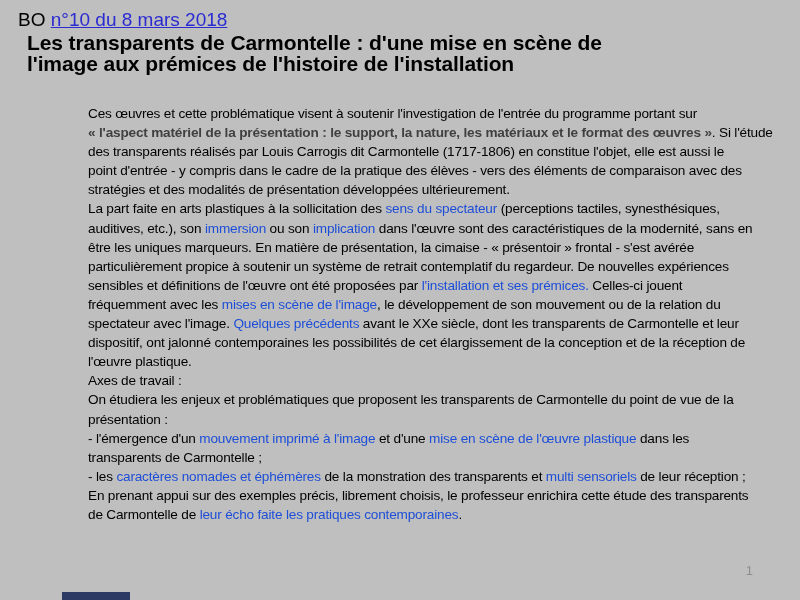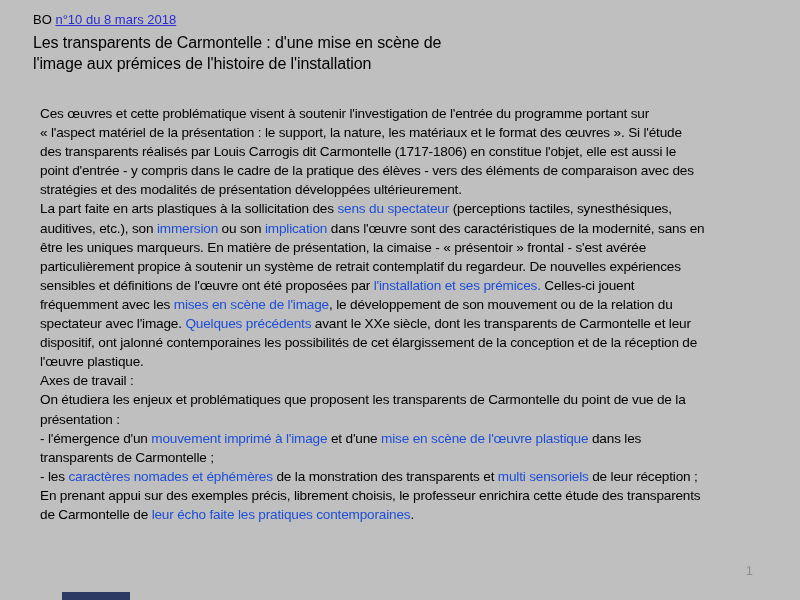--- a/index.html
+++ b/index.html
@@ -1,33 +1,33 @@
 <!DOCTYPE html>
 <html><head>
 <meta charset="utf-8">
 <style>
   html,body { margin:0; padding:0; }
   .slide {
     position:relative; width:800px; height:600px;
     background:#bfbfbf; color:#000; overflow:hidden;
     font-family:"Liberation Sans", sans-serif;
   }
-  .header { position:absolute; left:33px; top:10px; font-size:13px; line-height:20px; }
+  .header { position:absolute; left:18px; top:10px; font-size:19px; line-height:20px; }
   .header a { color:#2b2bd2; text-decoration:underline; cursor:pointer; }
   .title {
-    position:absolute; left:33px; top:33px;
-    font-size:16px; font-weight:normal; line-height:20.5px; letter-spacing:-0.1px;
+    position:absolute; left:27px; top:33px;
+    font-size:21px; font-weight:bold; line-height:20.5px; letter-spacing:-0.1px;
   }
   .bodytext {
     position:absolute; left:40px; top:104px; width:742px;
     font-size:13.6px; line-height:19.1px; letter-spacing:-0.18px;
   }
-  .bodytext .line { white-space:nowrap; }
+  .bodytext .line { white-space:nowrap;margin-left:48px; }
   .run-y  { color:#1d4ed8; }
-  .run-yb { color:#000000; font-weight:normal; }
+  .run-yb { color:#404040; font-weight:bold; }
   .page-number { position:absolute; top:563px; right:47px; font-size:13px; color:#8f8f8f; }
   .bottom-bar { position:absolute; left:62px; top:592px; width:68px; height:8px; background:#2d3a64; }
 </style>
 </head>
 <body>
 
 <div class="slide">
 
   <div class="header">
     <span>BO </span><a href="#">n°10 du 8 mars 2018 </a>

